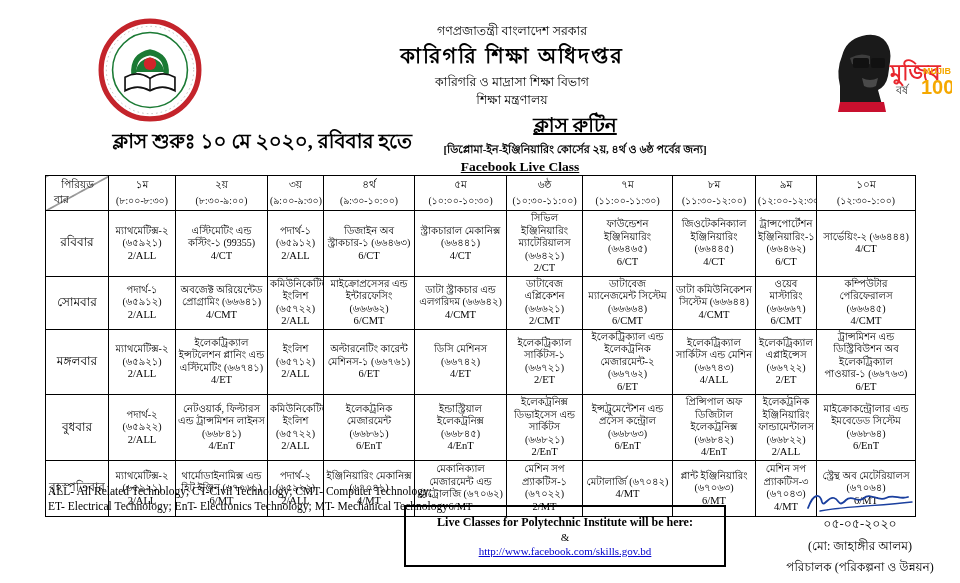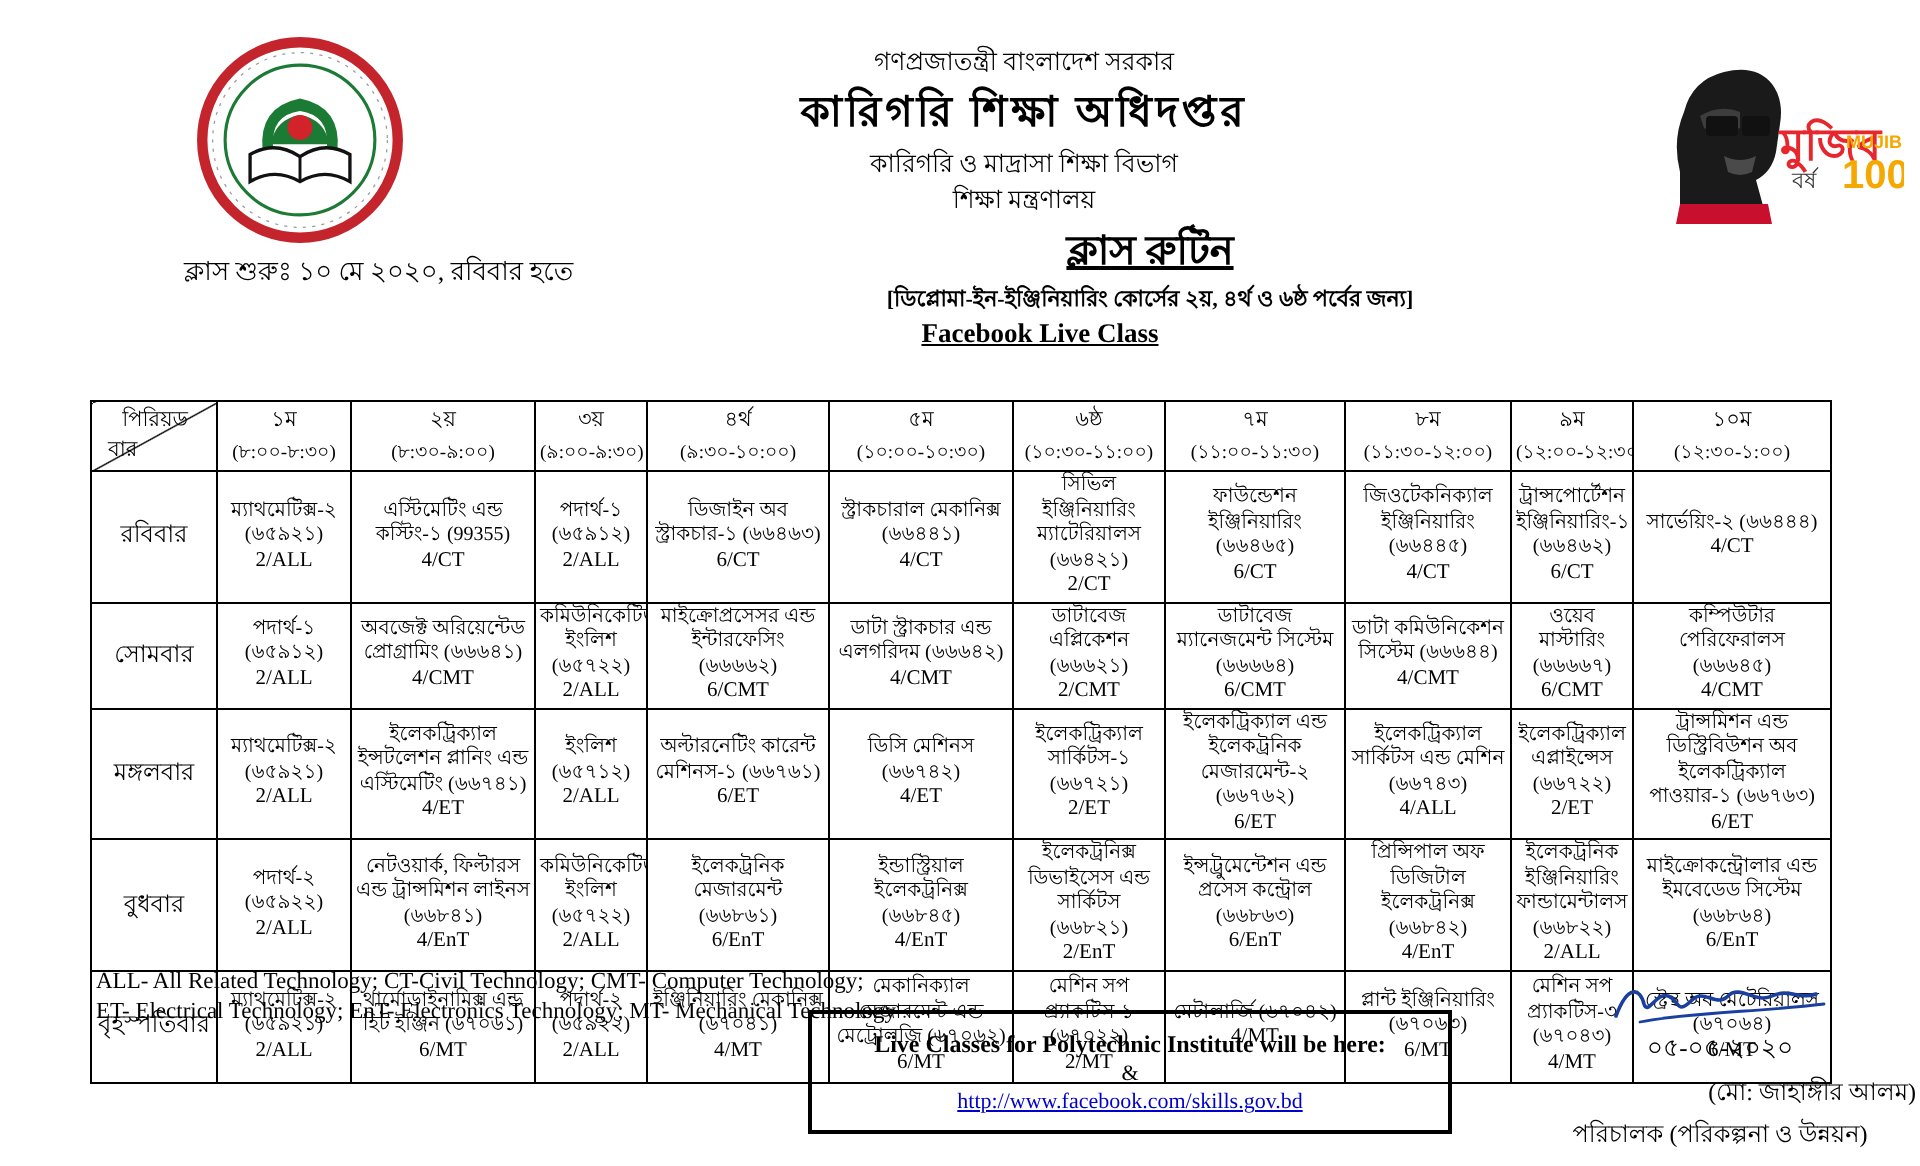--- a/index.html
+++ b/index.html
@@ -10,28 +10,28 @@
   }
   
   .letterhead { position: absolute; top: 22px; left: 12px; width: 100%; text-align: center; line-height: 1.45; padding-left: 40px; }
   .lh-line { font-size: 12.5px; }
   .lh-main { font-size: 21px; font-weight: bold; letter-spacing: 2px; margin: 1px 0; }
   .logo-left { position: absolute; top: 18px; left: 98px; width: 104px; height: 104px; }
   .logo-right { position: absolute; top: 28px; left: 826px; width: 126px; height: 88px; }
   
   .routine-title { position: absolute; top: 110px; left: 450px; width: 250px; text-align: center;
     font-size: 20px; font-weight: bold; text-decoration: underline; }
-  .start-note { position: absolute; top: 126px; left: 92px; width: 320px; text-align: left;
-    font-size: 13px; font-weight: normal; }
+  .start-note { position: absolute; top: 126px; left: 92px; width: 320px; text-align: right;
+    font-size: 20px; font-weight: bold; }
   .scope-note { position: absolute; top: 141px; left: 420px; width: 310px; text-align: center;
     font-size: 11px; font-weight: bold; }
   .fb-live { position: absolute; top: 159px; left: 420px; width: 200px; text-align: center;
     font-size: 13.5px; font-weight: bold; text-decoration: underline; }
   
-  .routine-table { position: absolute; top: 200px; left: 45px; width: 870px;
+  .routine-table { position: absolute; top: 175px; left: 45px; width: 870px;
     border-collapse: collapse; table-layout: fixed; border-radius: 31px; }
   .routine-table th, .routine-table td {
     border: 1px solid #000; text-align: center; vertical-align: middle;
     font-weight: normal; padding: 1px 2px; overflow: hidden;
   }
   .corner-cell { position: relative; height: 33px;
     background-image: linear-gradient(to bottom right, transparent calc(50% - 0.7px), #000 50%, transparent calc(50% + 0.7px)); }
   .corner-period { position: absolute; top: 1px; right: 14px; font-size: 10.5px; }
   .corner-day { position: absolute; bottom: 1px; left: 8px; font-size: 10.5px; }
   .p-label { font-size: 10.5px; }
@@ -44,21 +44,21 @@
   
   .legend { position: absolute; top: 484px; left: 48px; font-size: 11.5px; line-height: 1.3; }
   .live-box { position: absolute; top: 505px; left: 404px; width: 322px;
     border: 2px solid #000; text-align: center; padding: 8px 6px 6px; }
   .live-title { font-size: 12px; font-weight: bold; }
   .live-link { font-size: 11px; color: #0000cc; text-decoration: underline; display: block; line-height: 1.35; }
   .live-amp { font-size: 11px; line-height: 1.3; }
   .sign-block { position: absolute; top: 488px; left: 762px; width: 196px; text-align: center; }
   .sign-img { width: 120px; height: 26px; display: block; margin: 0 auto; }
   .sign-date { font-size: 12.5px; margin-top: 1px; }
-  .sign-name { font-size: 12px; margin-top: 2px; text-align: right; }
+  .sign-name { font-size: 12px; margin-top: 2px; }
   .sign-desg { font-size: 12px; margin-top: 1px; }
 </style>
 </head>
 <body>
 
 <div class="page">
 
   <div class="logo-left">
     <svg viewBox="0 0 100 100" width="104" height="104">
       <circle cx="50" cy="50" r="47" fill="#fff" stroke="#c4242b" stroke-width="5"></circle>

